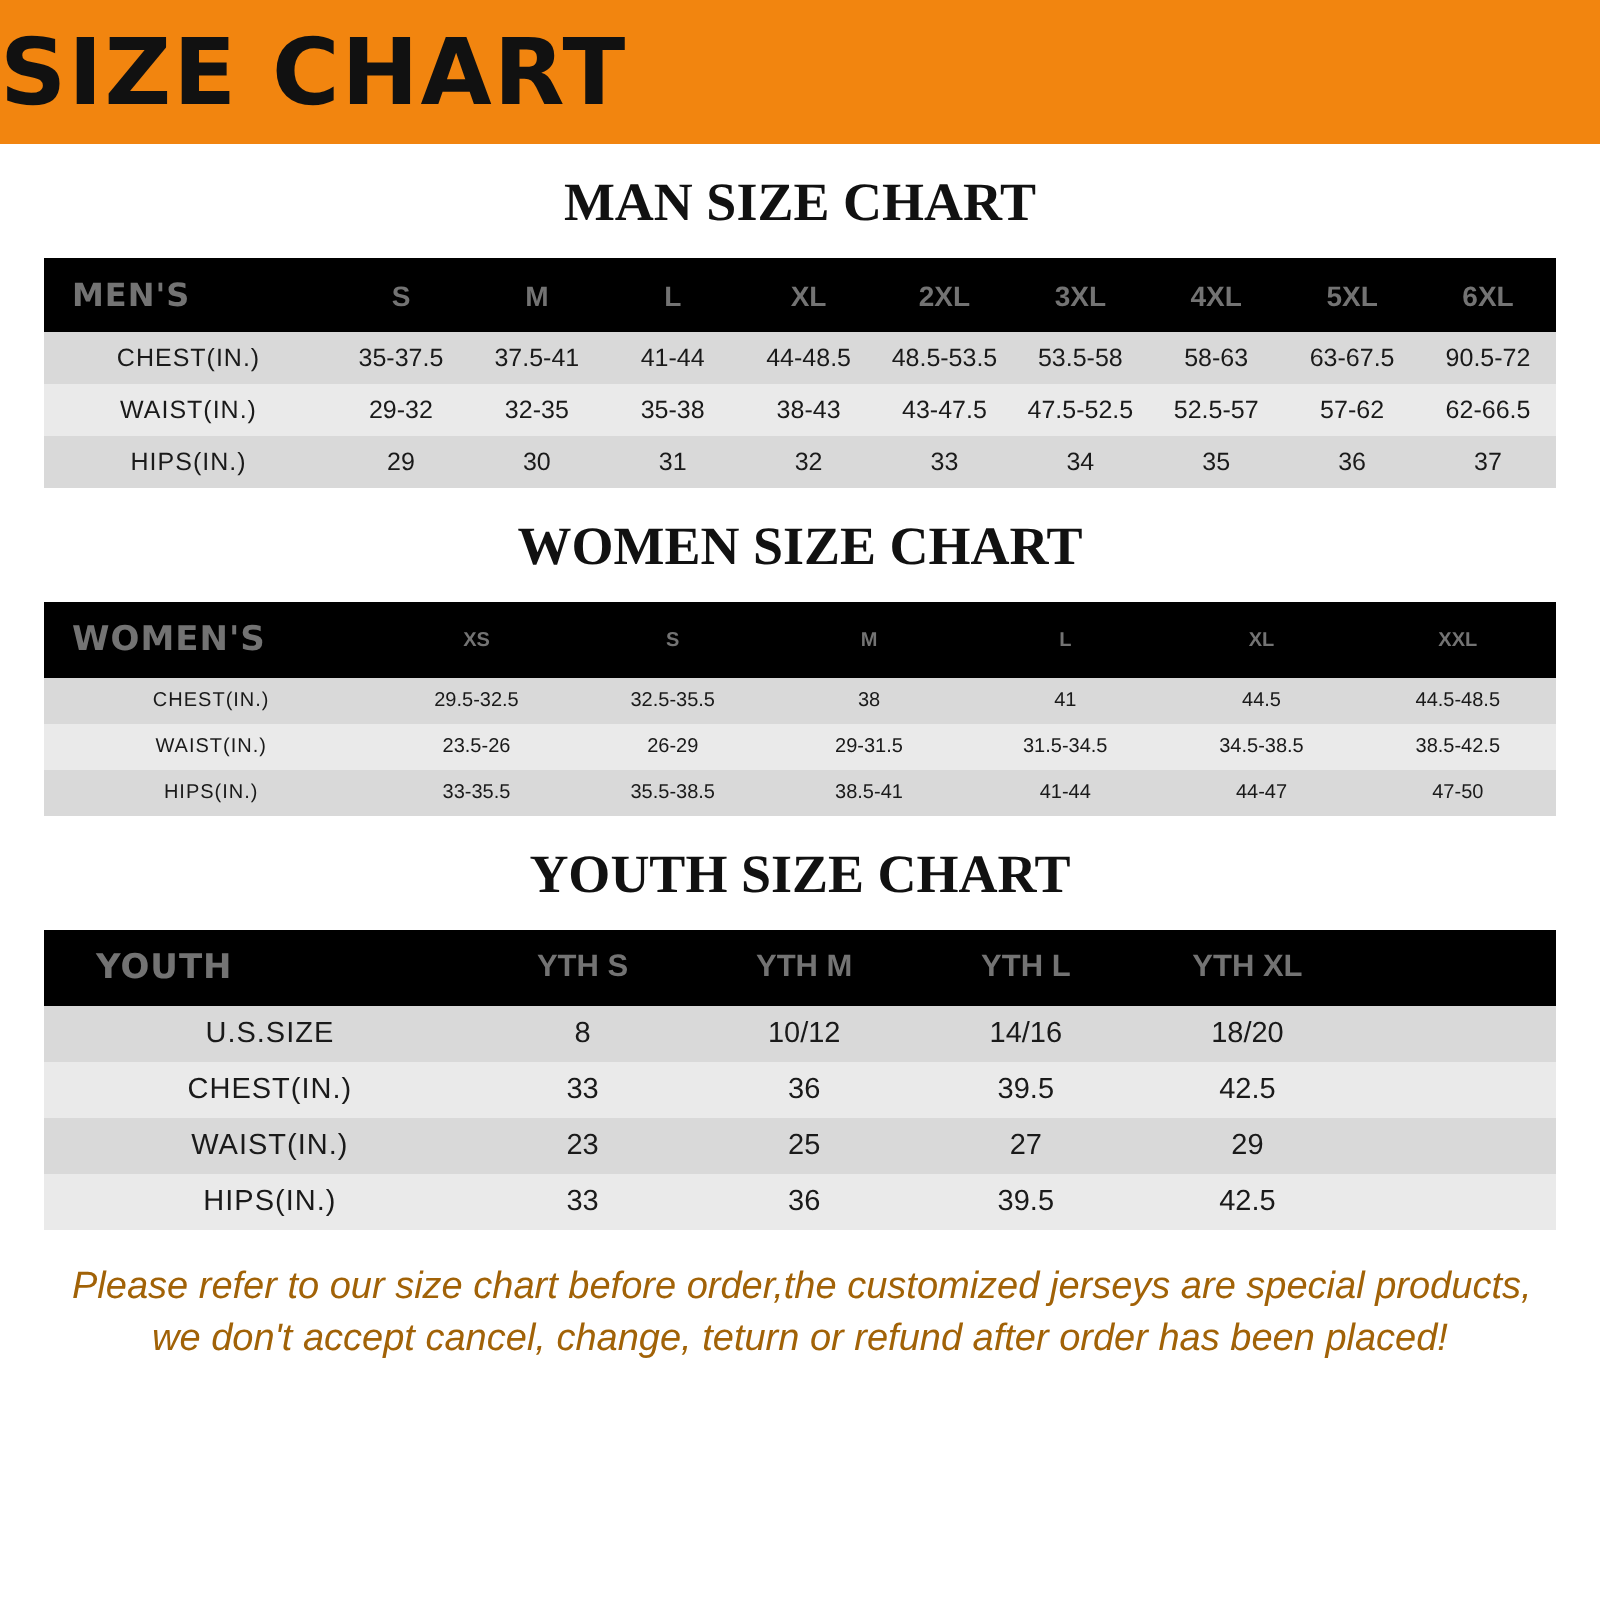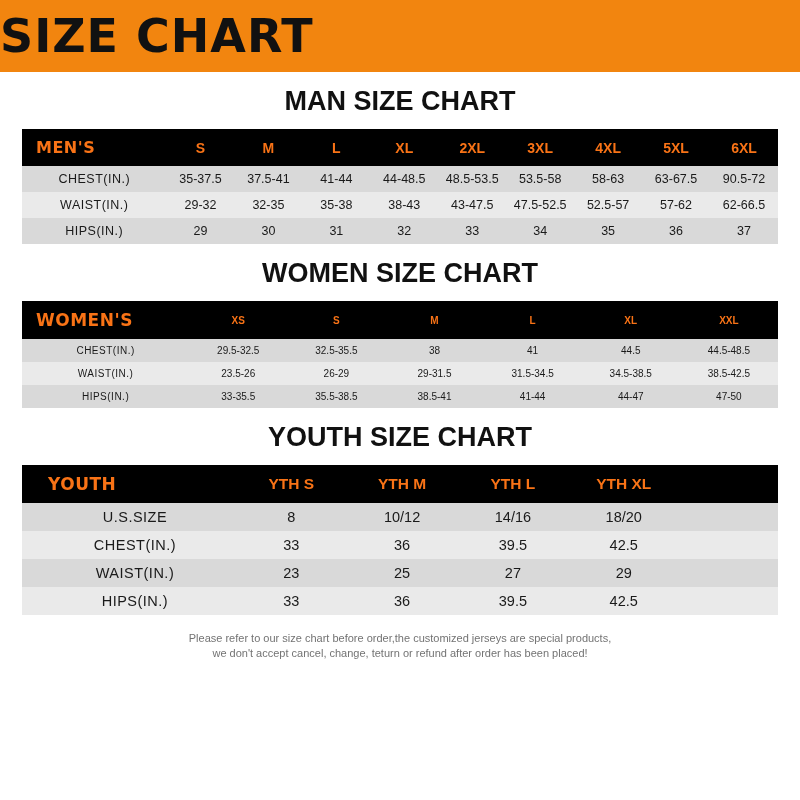--- a/index.html
+++ b/index.html
@@ -42,21 +42,21 @@
   
   .content {
     padding: 0 22px;
     box-sizing: border-box;
   }
   .section {
     margin-top: 14px;
   }
   .section-title {
     text-align: center;
-    font-family: Liberation Sans, sans-serif;
+    font-family: Liberation Serif, serif;
     font-weight: 700;
     font-size: 27px;
     color: #111111;
     margin: 8px 0 12px 0;
     letter-spacing: 0px;
   }
   table.size-table {
     width: 100%;
     border-collapse: collapse;
     table-layout: fixed;
@@ -66,21 +66,21 @@
     text-align: center;
     font-size: 13.5px;
     color: #1a1a1a;
     padding: 6px 2px;
     font-family: "Liberation Sans", sans-serif;
   }
   table.size-table thead tr {
     background: #000000;
   }
   table.size-table thead th {
-    color: #f97316;
+    color: #737373;
     font-weight: 700;
     font-size: 15px;
     padding: 9px 2px;
   }
   table.size-table thead th.rowhead {
     text-align: left;
     padding-left: 14px;
     font-family: "DejaVu Sans", sans-serif;
     font-size: 16.5px;
     letter-spacing: 0.5px;
@@ -103,24 +103,25 @@
 
   #youth-table td, #youth-table th { font-size: 14.5px; padding-left: 26px; }
   #youth-table thead th.rowhead { font-size: 17px; }
   #youth-table thead th { font-size: 15.5px; }
 
   
   .footer-note {
     margin-top: 16px;
     padding: 0 14px;
     text-align: center;
-    color: #737373;
-    font-size: 11px;
+    color: #a16207;
+    font-size: 19px;
     line-height: 1.35;
     font-family: "Liberation Sans", sans-serif;
+    font-style: italic;
   }
   .footer-note div { white-space: nowrap; }
 </style>
 </head>
 <body>
 
 <div class="page">
 
   <div class="banner">
     <div class="banner-title">SIZE CHART</div>

